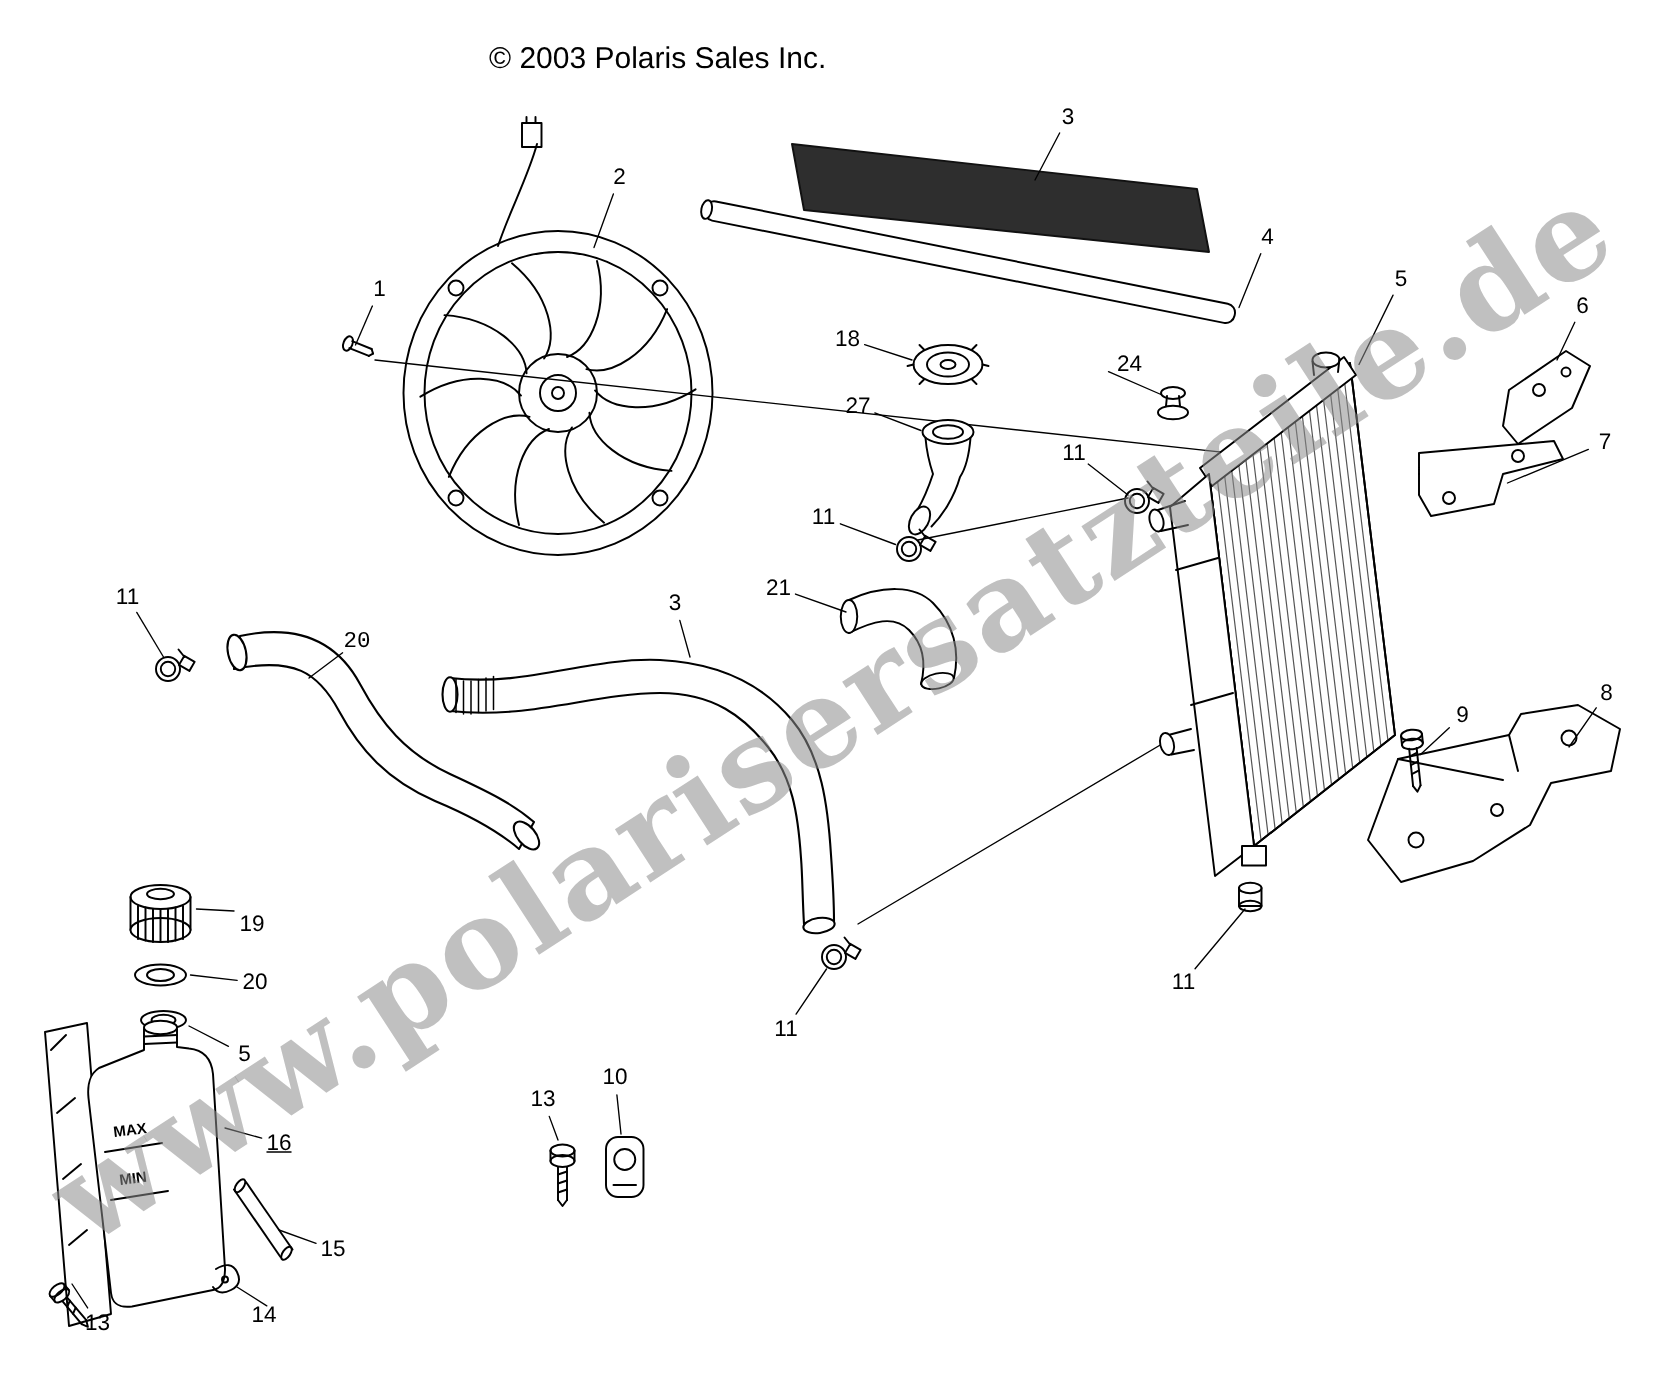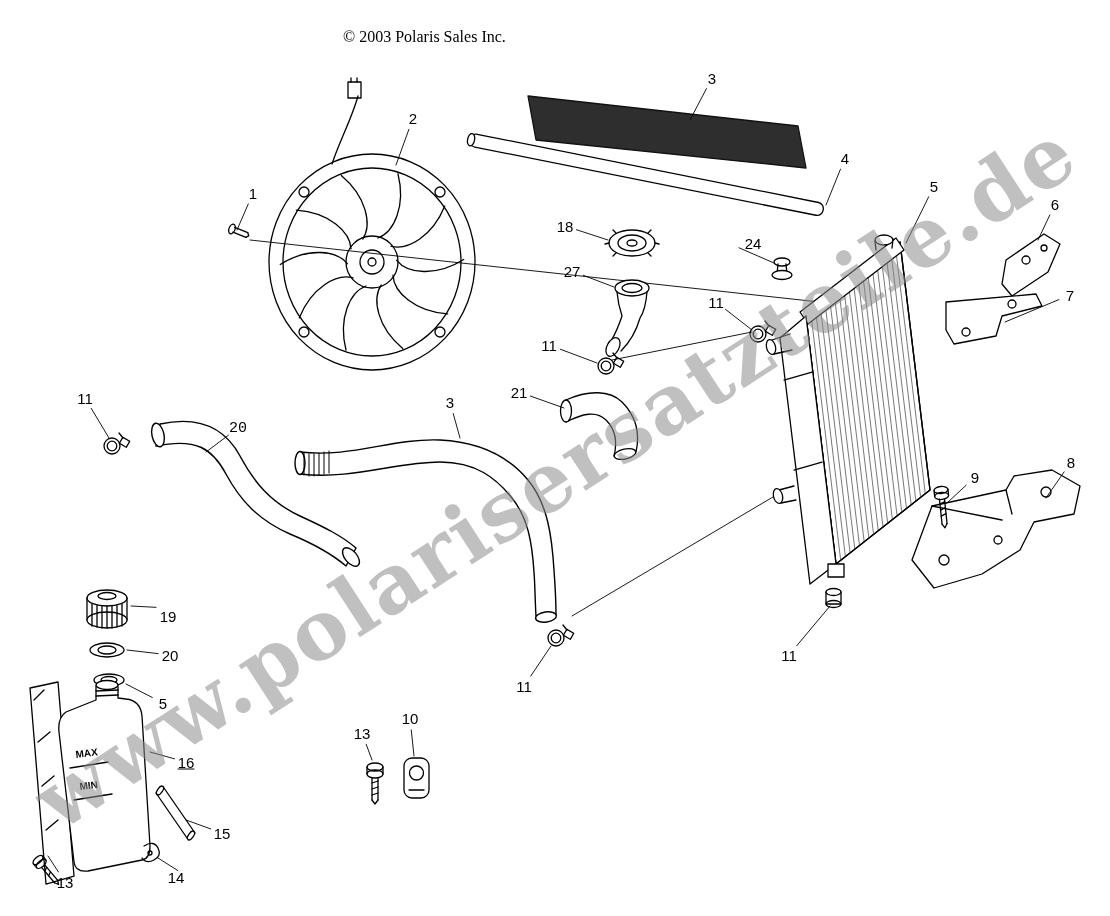--- a/index.html
+++ b/index.html
@@ -1,19 +1,19 @@
 <!DOCTYPE html>
 <html><head>
 <meta charset="utf-8">
 <style>
   html,body{margin:0;padding:0;background:#ffffff;}
   #stage{position:relative;width:1110px;height:916px;background:#fff;overflow:hidden;
          font-family:"Liberation Sans",sans-serif;}
-  #copyright{position:absolute;left:343px;top:28px;font-size:16px;color:#000;
-             font-family:Liberation Serif, serif;}
+  #copyright{position:absolute;left:326px;top:28px;font-size:20px;color:#000;
+             font-family:Liberation Sans, sans-serif;}
   #watermark{position:absolute;left:50%;top:52%;transform:translate(-50%,-50%) rotate(-33deg);
              font-family:"DejaVu Serif",serif;font-weight:700;font-size:82px;
              color:rgba(140,140,140,0.55);white-space:nowrap;letter-spacing:2px;
              pointer-events:none;z-index:5;}
   svg.draw{position:absolute;left:0;top:0;z-index:2;}
   .callout{position:absolute;transform:translate(-50%,-50%);font-size:15px;color:#000;
            z-index:3;font-family:"Liberation Sans",sans-serif;}
 </style>
 </head>
 <body>

